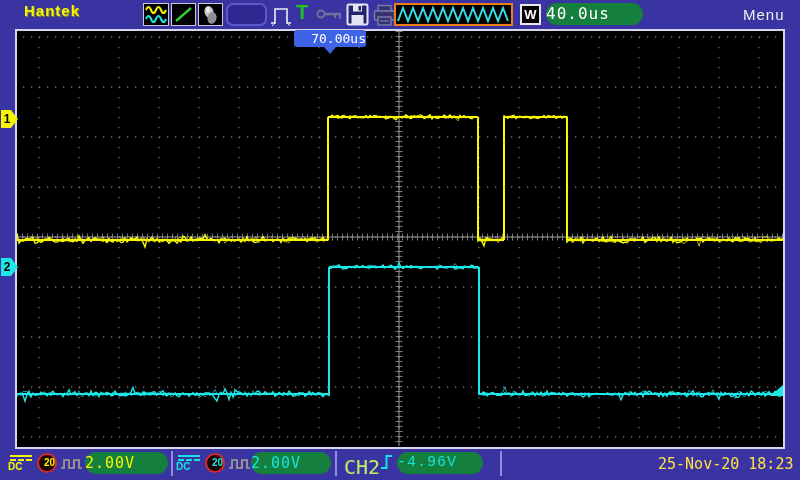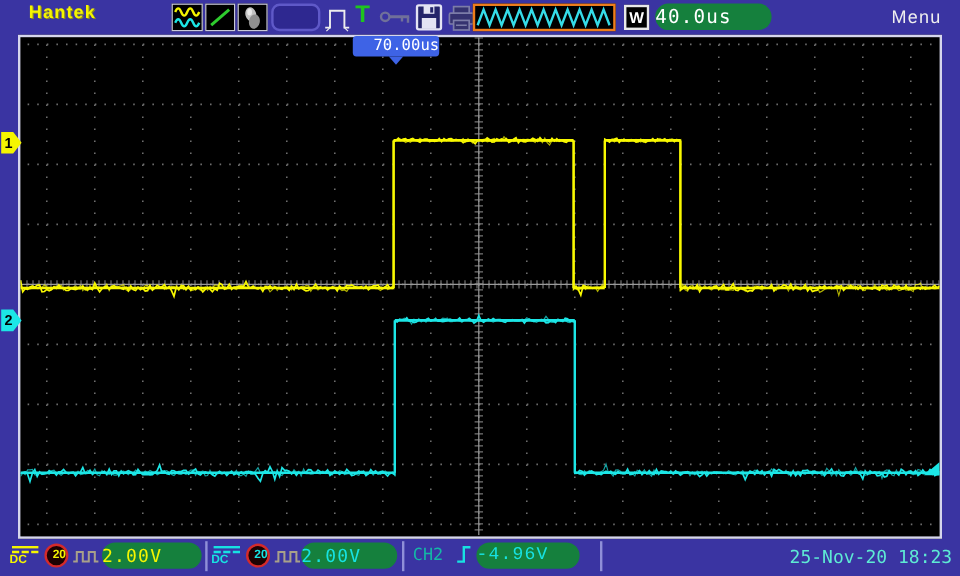--- a/index.html
+++ b/index.html
@@ -34,22 +34,22 @@
            font:bold 10px/10px "Liberation Sans",sans-serif;}
   .dc-icon .l1{height:0;border-top:2px solid currentColor;margin:1px 2px 2px;}
   .dc-icon .l2{height:0;border-top:2px dashed currentColor;margin:0 2px 1px;}
   .bw-badge{position:absolute;top:453px;width:16px;height:16px;border:2px solid #d42a2a;border-radius:50%;
             background:#1c0202;text-align:right;font:bold 10px/16px "Liberation Sans",sans-serif;}
   .sep{position:absolute;top:451px;width:2px;height:25px;background:#8f8fd8;}
   #ch1-pill{left:85px;top:452px;width:83px;color:#f5f500;}
   #ch2-pill{left:251px;top:452px;width:80px;color:#17e2e2;}
   #trig-level-pill{left:397px;top:452px;width:86px;color:#17e2e2;font-family:Liberation Mono, monospace;}
   #freq-pill{left:512px;top:452px;width:132px;color:#17e2e2;}
-  #trig-source{left:344px;top:455px;color:#14b8a6;font-size:14px;font-family:"DejaVu Sans Mono",monospace;}
-  #datetime{left:658px;top:455px;color:#5eead4;font-size:15px;font-family:"DejaVu Sans Mono",monospace;}
+  #trig-source{left:344px;top:455px;color:#bef264;font-size:20px;font-family:"DejaVu Sans Mono",monospace;}
+  #datetime{left:658px;top:455px;color:#fde047;font-size:15px;font-family:"DejaVu Sans Mono",monospace;}
 </style>
 </head>
 <body>
 
 <div id="stage">
 
   <div class="abs" id="logo">Hantek</div>
 
   <div class="icobox" style="left:143px;width:26px;height:23px;">
     <svg width="24" height="21" viewBox="0 0 24 21">

